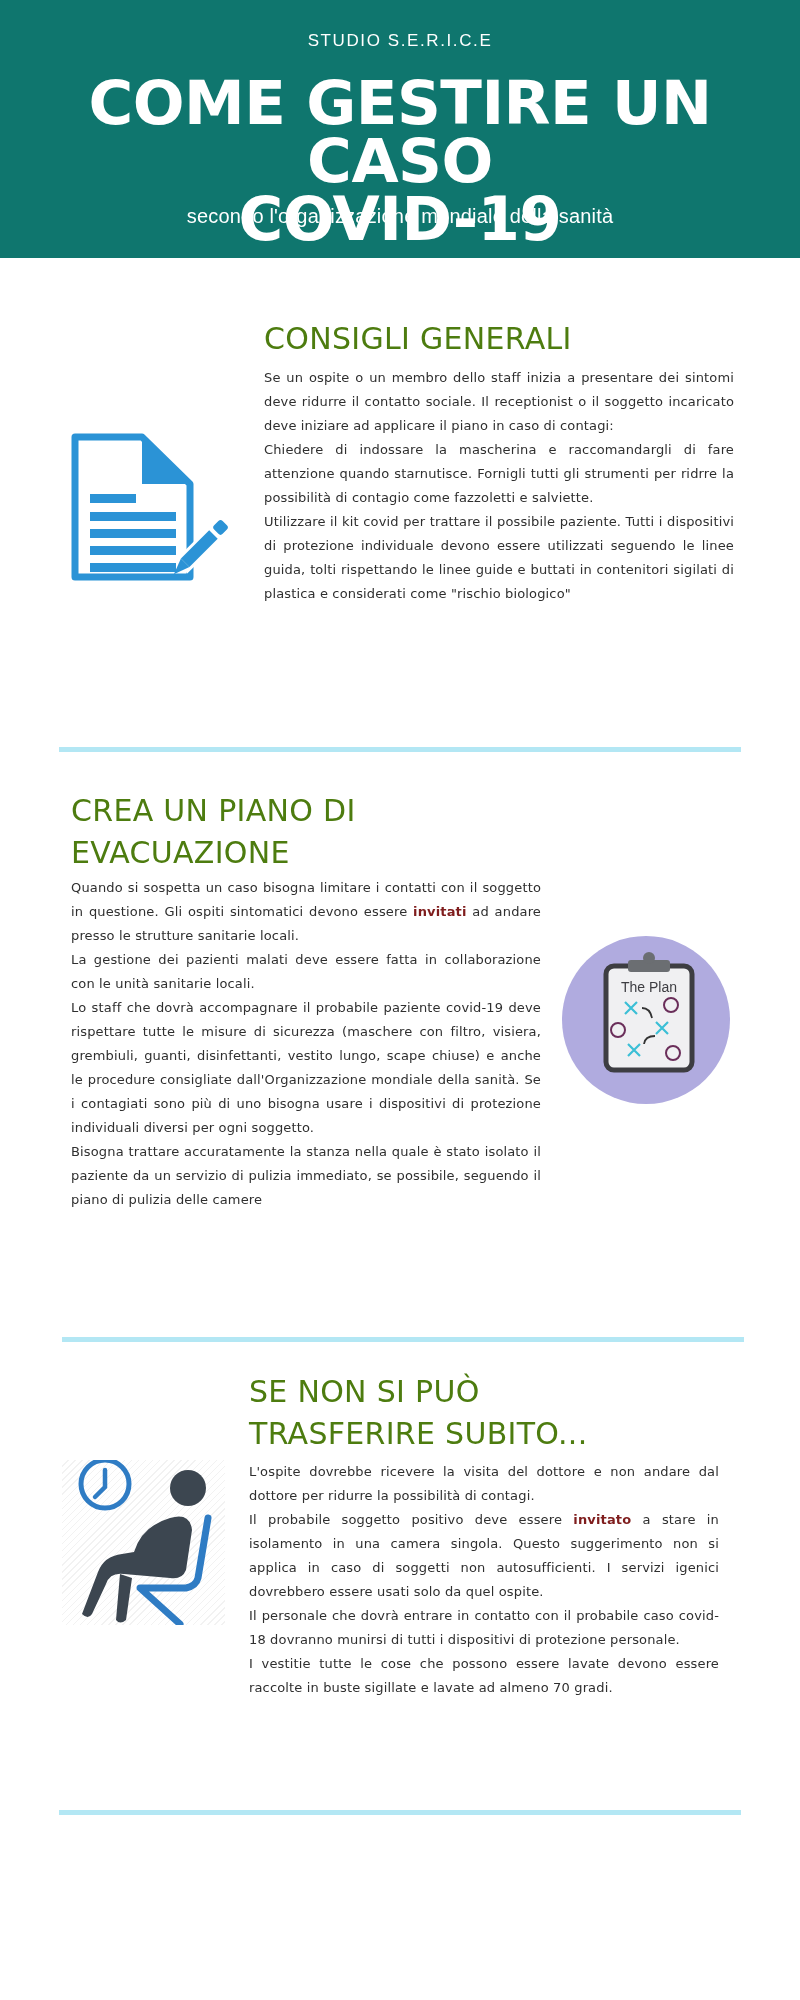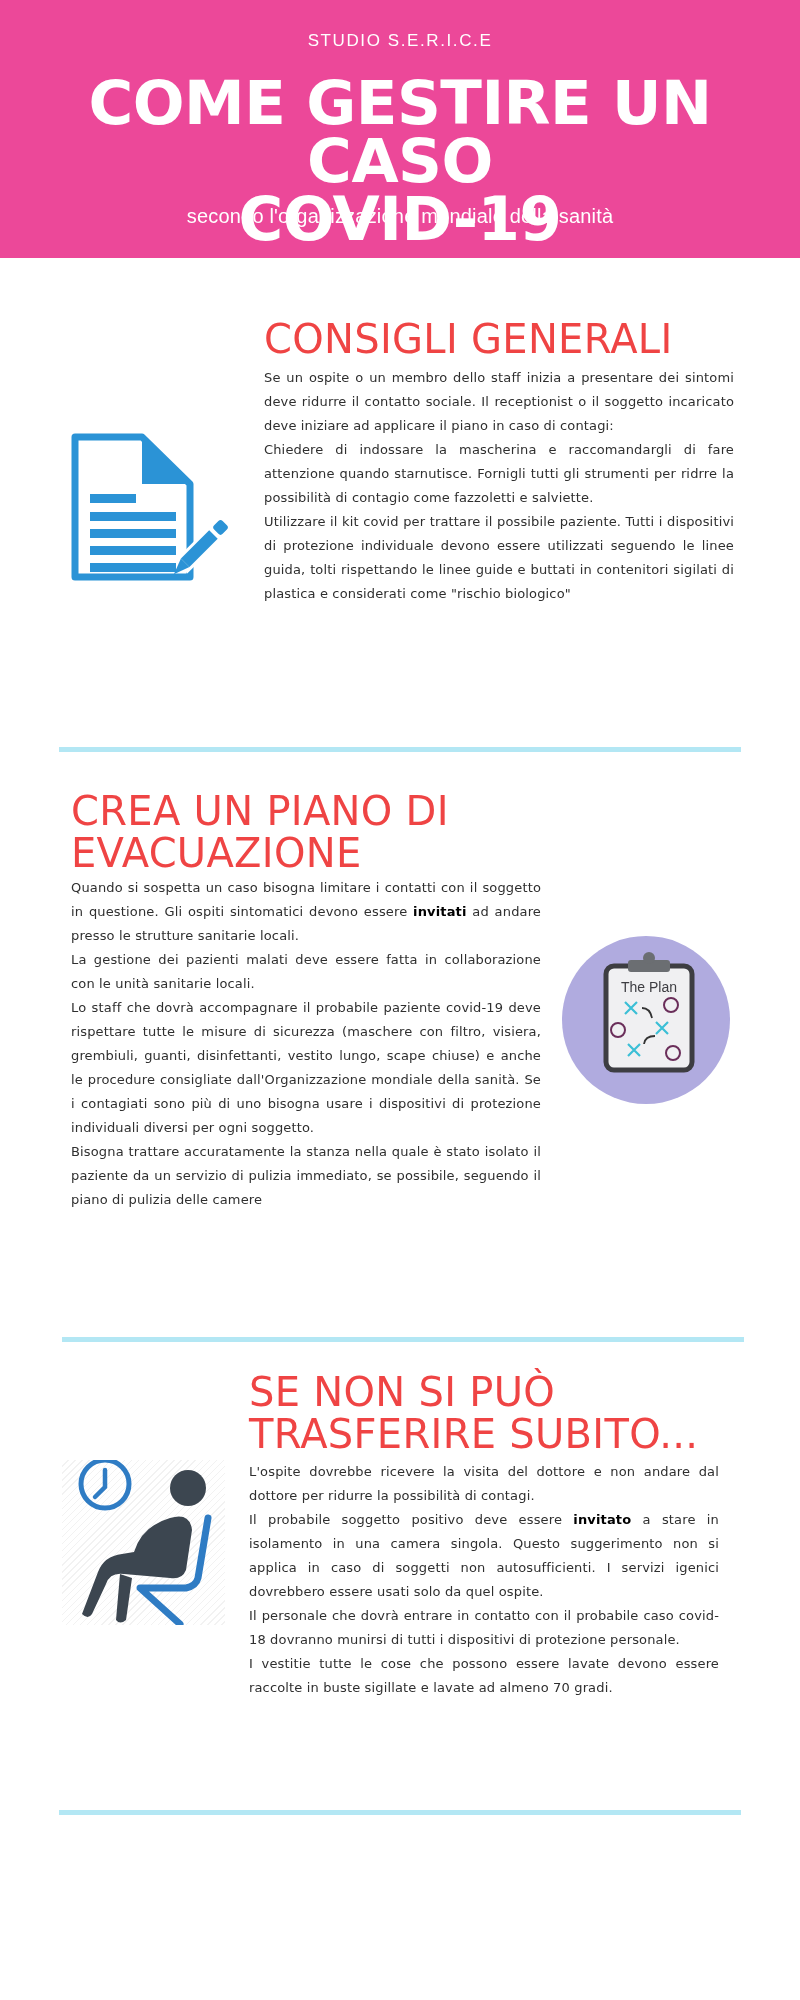--- a/index.html
+++ b/index.html
@@ -4,51 +4,51 @@
 <style>
   html, body { margin: 0; padding: 0; }
   body {
     width: 800px; height: 2000px; position: relative; overflow: hidden;
     background: #ffffff;
     font-family: "DejaVu Sans", sans-serif;
     color: #2b2b2b;
   }
   .header {
     position: absolute; left: 0; top: 0; width: 800px; height: 258px;
-    background: #ec4899; color: #ffffff; text-align: center;
+    background: #0f766e; color: #ffffff; text-align: center;
   }
   .header .studio {
     position: absolute; top: 31px; left: 0; width: 100%;
     font-family: "Liberation Sans", sans-serif;
     font-size: 17px; letter-spacing: 1.6px;
   }
   .header .title {
     position: absolute; top: 74px; left: 0; width: 100%;
     font-family: "DejaVu Sans", sans-serif; font-weight: bold;
     font-size: 61px; line-height: 58px; letter-spacing: -0.5px;
   }
   .header .subtitle {
     position: absolute; top: 205px; left: 0; width: 100%;
     font-family: "Liberation Sans", sans-serif;
     font-size: 20px; letter-spacing: 0.2px;
   }
   .heading {
-    position: absolute; color: #ef4444;
+    position: absolute; color: #4d7c0f;
     font-family: "DejaVu Sans", sans-serif;
-    font-size: 40px; line-height: 42px; letter-spacing: 0.3px;
+    font-size: 30px; line-height: 42px; letter-spacing: 0.3px;
     margin: 0; font-weight: normal;
   }
   .body-text {
     position: absolute;
     font-family: "DejaVu Sans", sans-serif;
     font-size: 13px; line-height: 24px; color: #2f2f2f;
     text-align: justify; letter-spacing: 0.15px;
   }
   .body-text p { margin: 0; }
-  .body-text b { font-weight: bold; color: #000000; }
+  .body-text b { font-weight: bold; color: #7f1d1d; }
   .divider {
     position: absolute; height: 5px; background: #b3e7f4;
   }
   .icon { position: absolute; }
   .waiting-bg {
     position: absolute; left: 62px; top: 1460px; width: 163px; height: 165px;
     background: repeating-linear-gradient(135deg, #ffffff 0 4px, #f2f2f2 4px 5px);
   }
 </style>
 </head>

